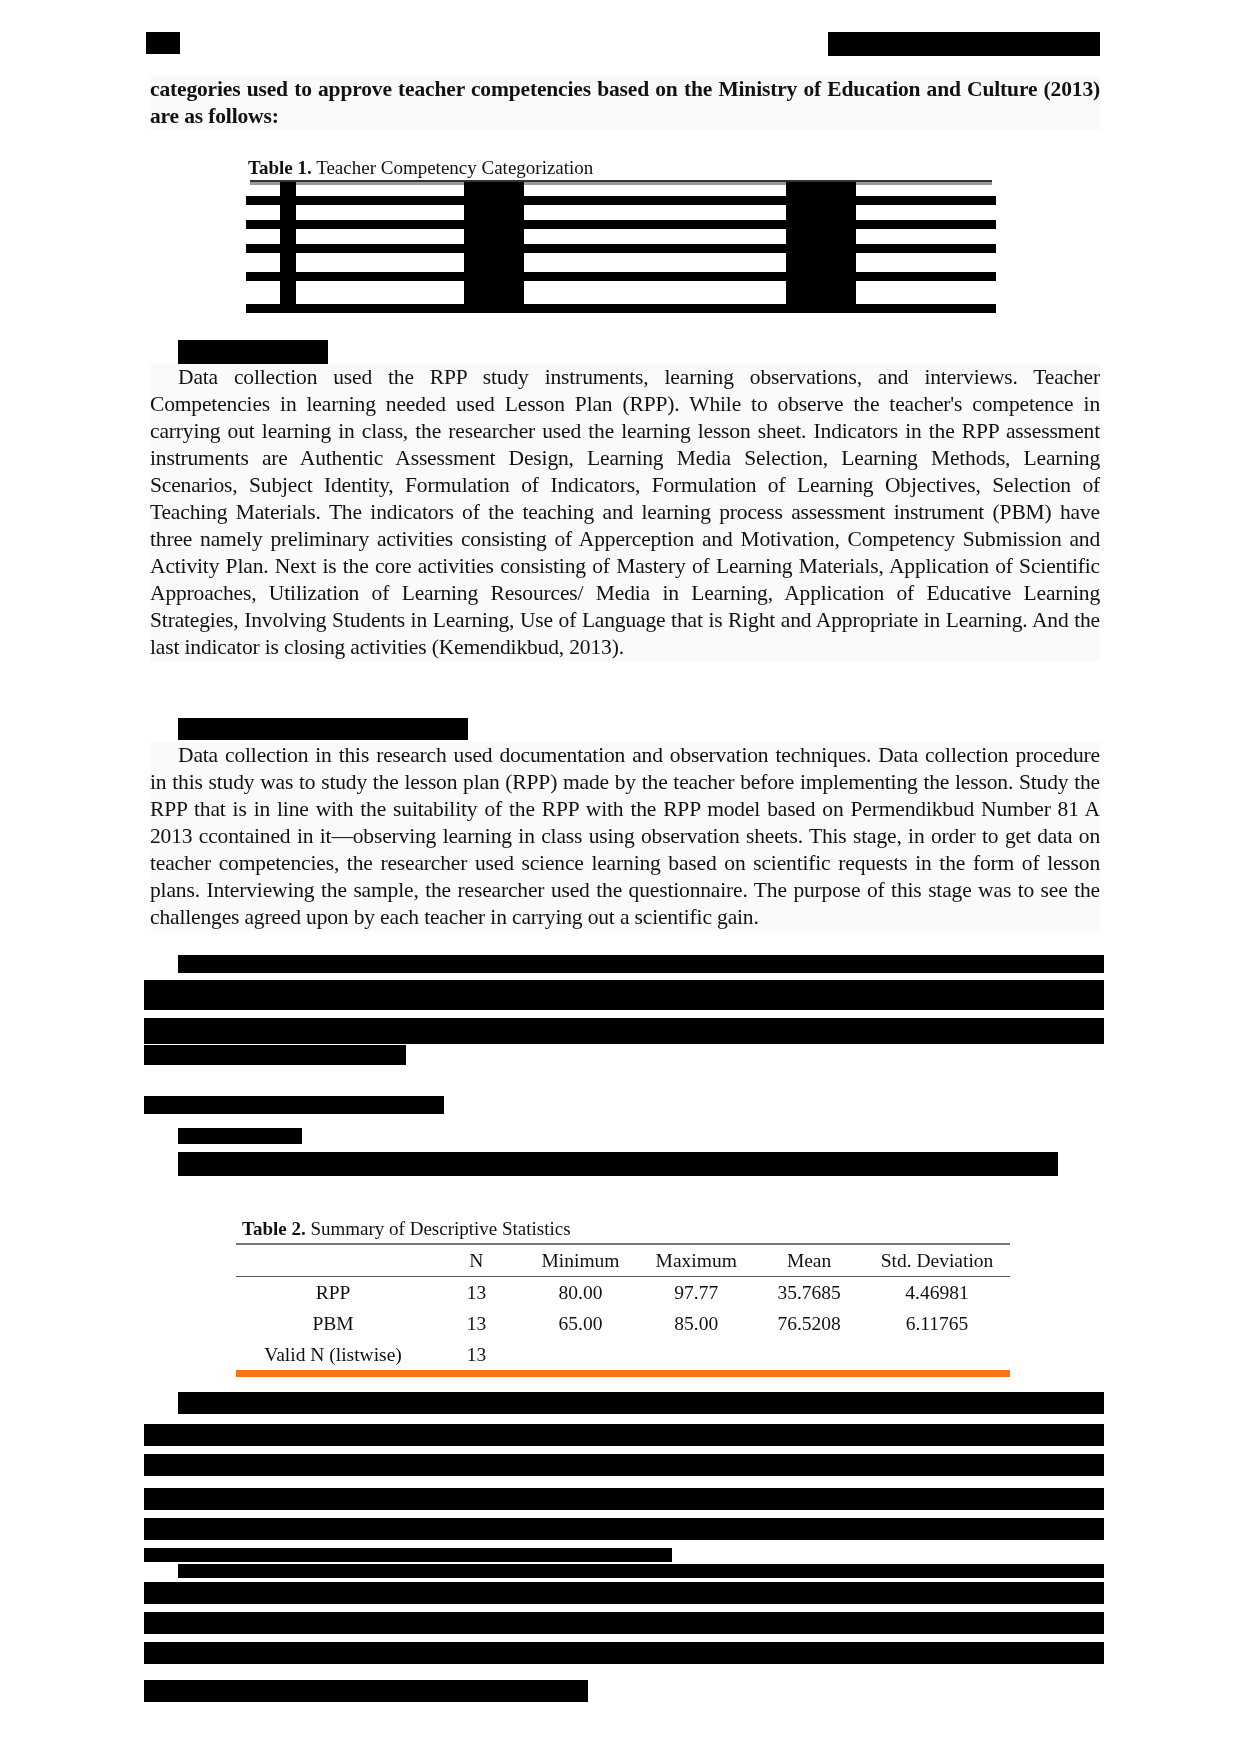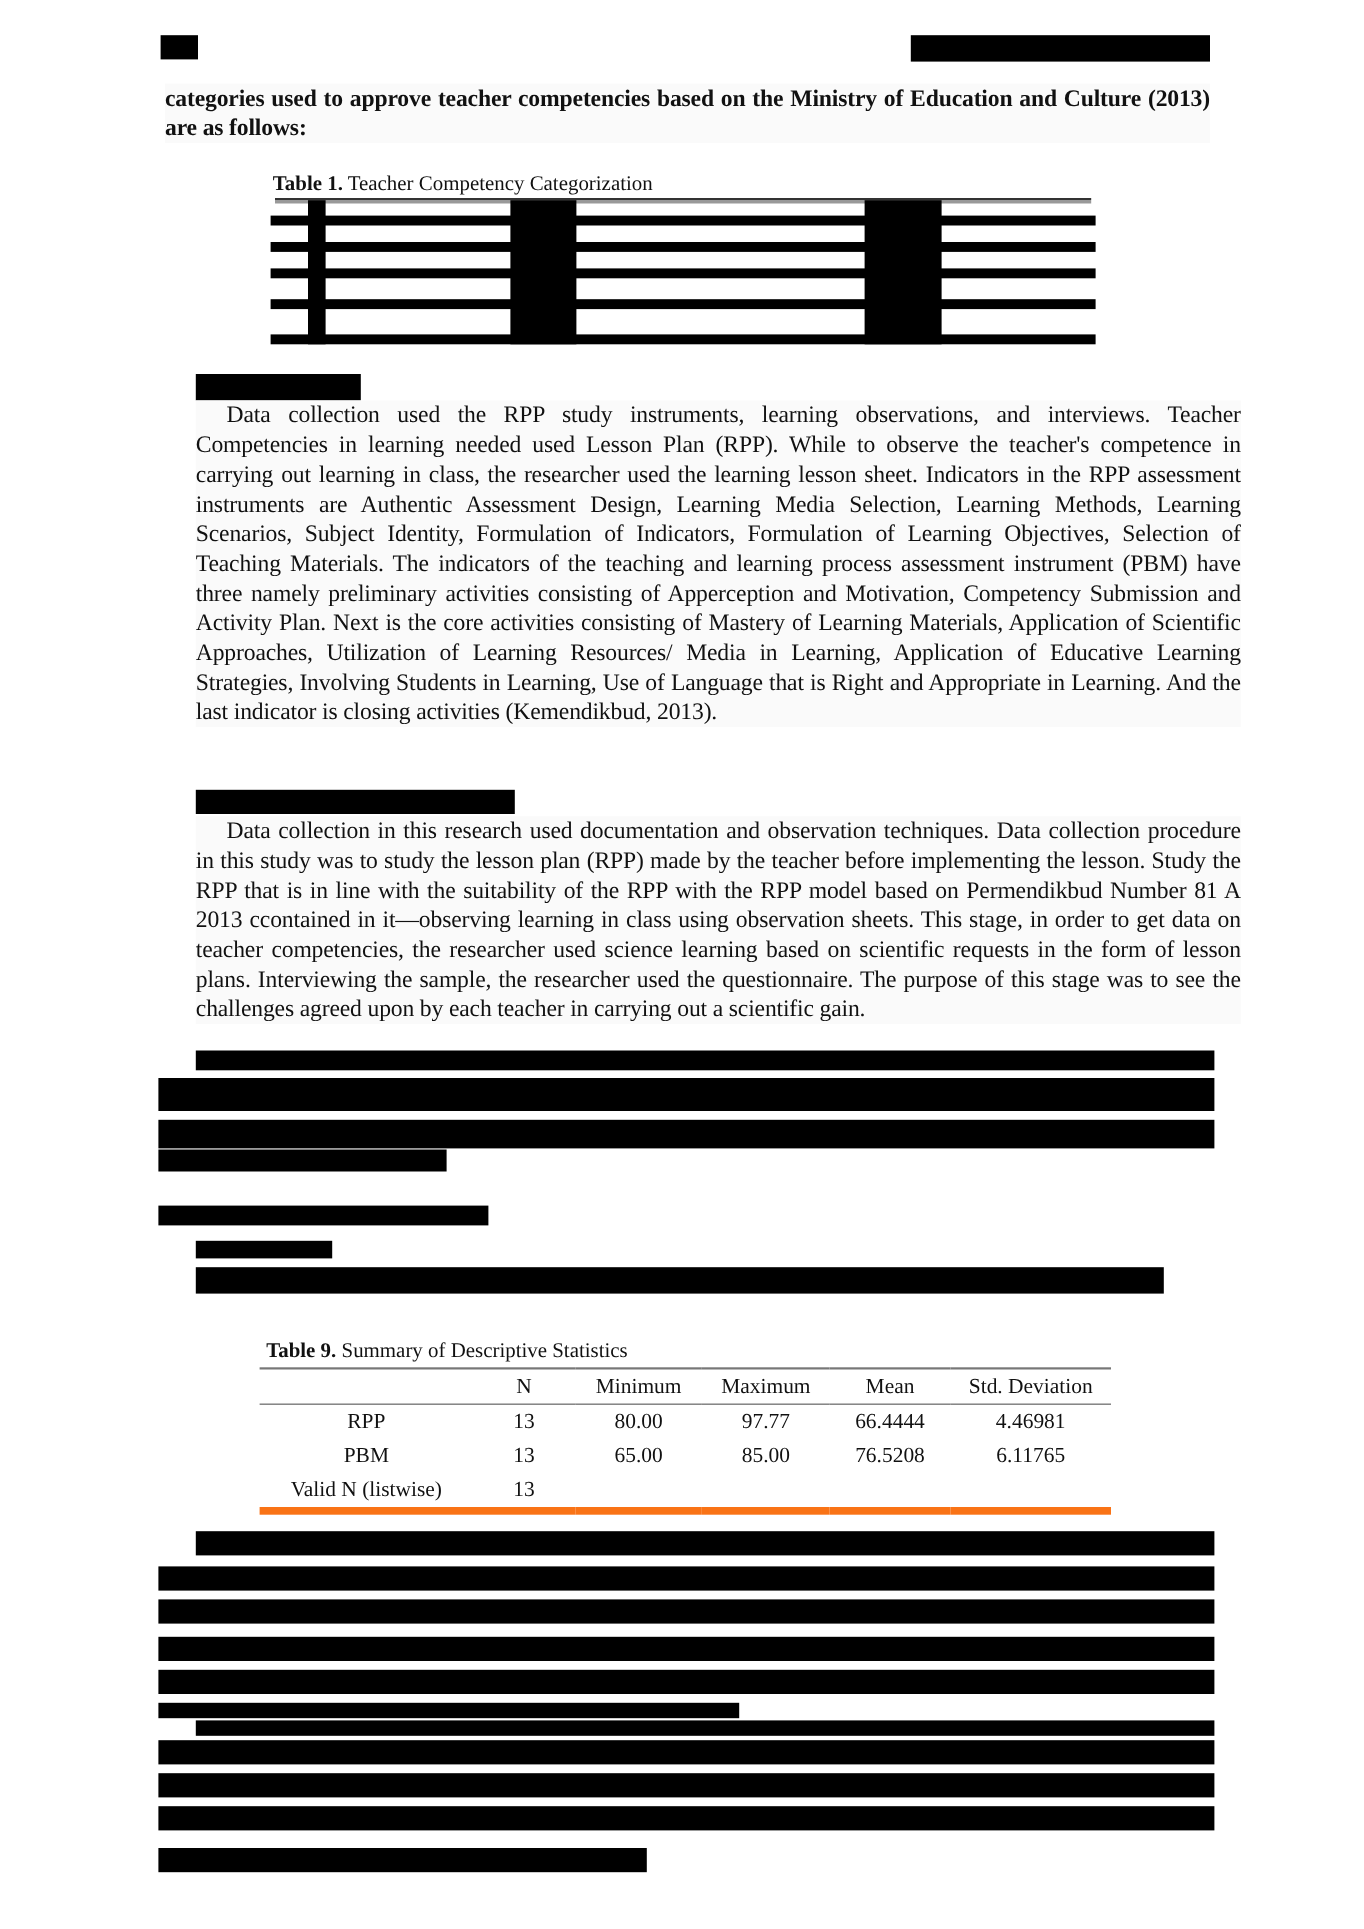--- a/index.html
+++ b/index.html
@@ -9,21 +9,21 @@
       color: #111;
     }
     .abs { position: absolute; }
     .redact { position: absolute; background: #000; }
     .para {
       position: absolute; left: 150px; width: 950px;
       font-size: 21.5px; line-height: 27px; text-align: justify;
       text-align-last: left; letter-spacing: -0.15px;
       background: #fafafa;
     }
-    .para.indent { text-indent: 28px; margin-left: 28px; }
+    .para.indent { text-indent: 28px; }
     .caption { position: absolute; font-size: 19px; line-height: 22px; }
     .caption b { font-weight: bold; }
     
     .t2 {
       position: absolute; left: 236px; top: 1243px; width: 774px;
       border-collapse: collapse; font-size: 19.5px;
     }
     .t2 th, .t2 td { padding: 0 4px; height: 31px; text-align: center; font-weight: normal; white-space: nowrap; }
     .t2 thead tr th { border-top: 2px solid #777; border-bottom: 1.5px solid #555; height: 31px; }
     .t2 tbody tr:last-child td { border-bottom: 7px solid #f97316; }
@@ -63,40 +63,40 @@
   <div class="redact" style="left:0;top:25px;width:960px;height:30px;"></div>
   <div class="redact" style="left:0;top:63px;width:960px;height:26px;"></div>
   <div class="redact" style="left:0;top:90px;width:262px;height:20px;"></div>
 </div>
 
 <div class="redact" style="left:144px;top:1096px;width:300px;height:18px;"></div>
 <div class="redact" style="left:178px;top:1128px;width:124px;height:16px;"></div>
 <div class="redact" style="left:178px;top:1152px;width:880px;height:24px;"></div>
 
 <div class="caption" style="left:242px;top:1218px;">
-  <b>Table 9.</b><span> Summary of  Descriptive Statistics</span>
+  <b>Table 2.</b><span> Summary of  Descriptive Statistics</span>
 </div>
 <table class="t2">
   <thead>
     <tr>
       <th style="width:190px;"></th>
       <th style="width:90px;">N</th>
       <th style="width:110px;">Minimum</th>
       <th style="width:110px;">Maximum</th>
       <th style="width:105px;">Mean</th>
       <th style="width:140px;">Std. Deviation</th>
     </tr>
   </thead>
   <tbody>
     <tr>
       <td>RPP</td>
       <td>13</td>
       <td>80.00</td>
       <td>97.77</td>
-      <td>66.4444</td>
+      <td>35.7685</td>
       <td>4.46981</td>
     </tr>
     <tr>
       <td>PBM</td>
       <td>13</td>
       <td>65.00</td>
       <td>85.00</td>
       <td>76.5208</td>
       <td>6.11765</td>
     </tr>

